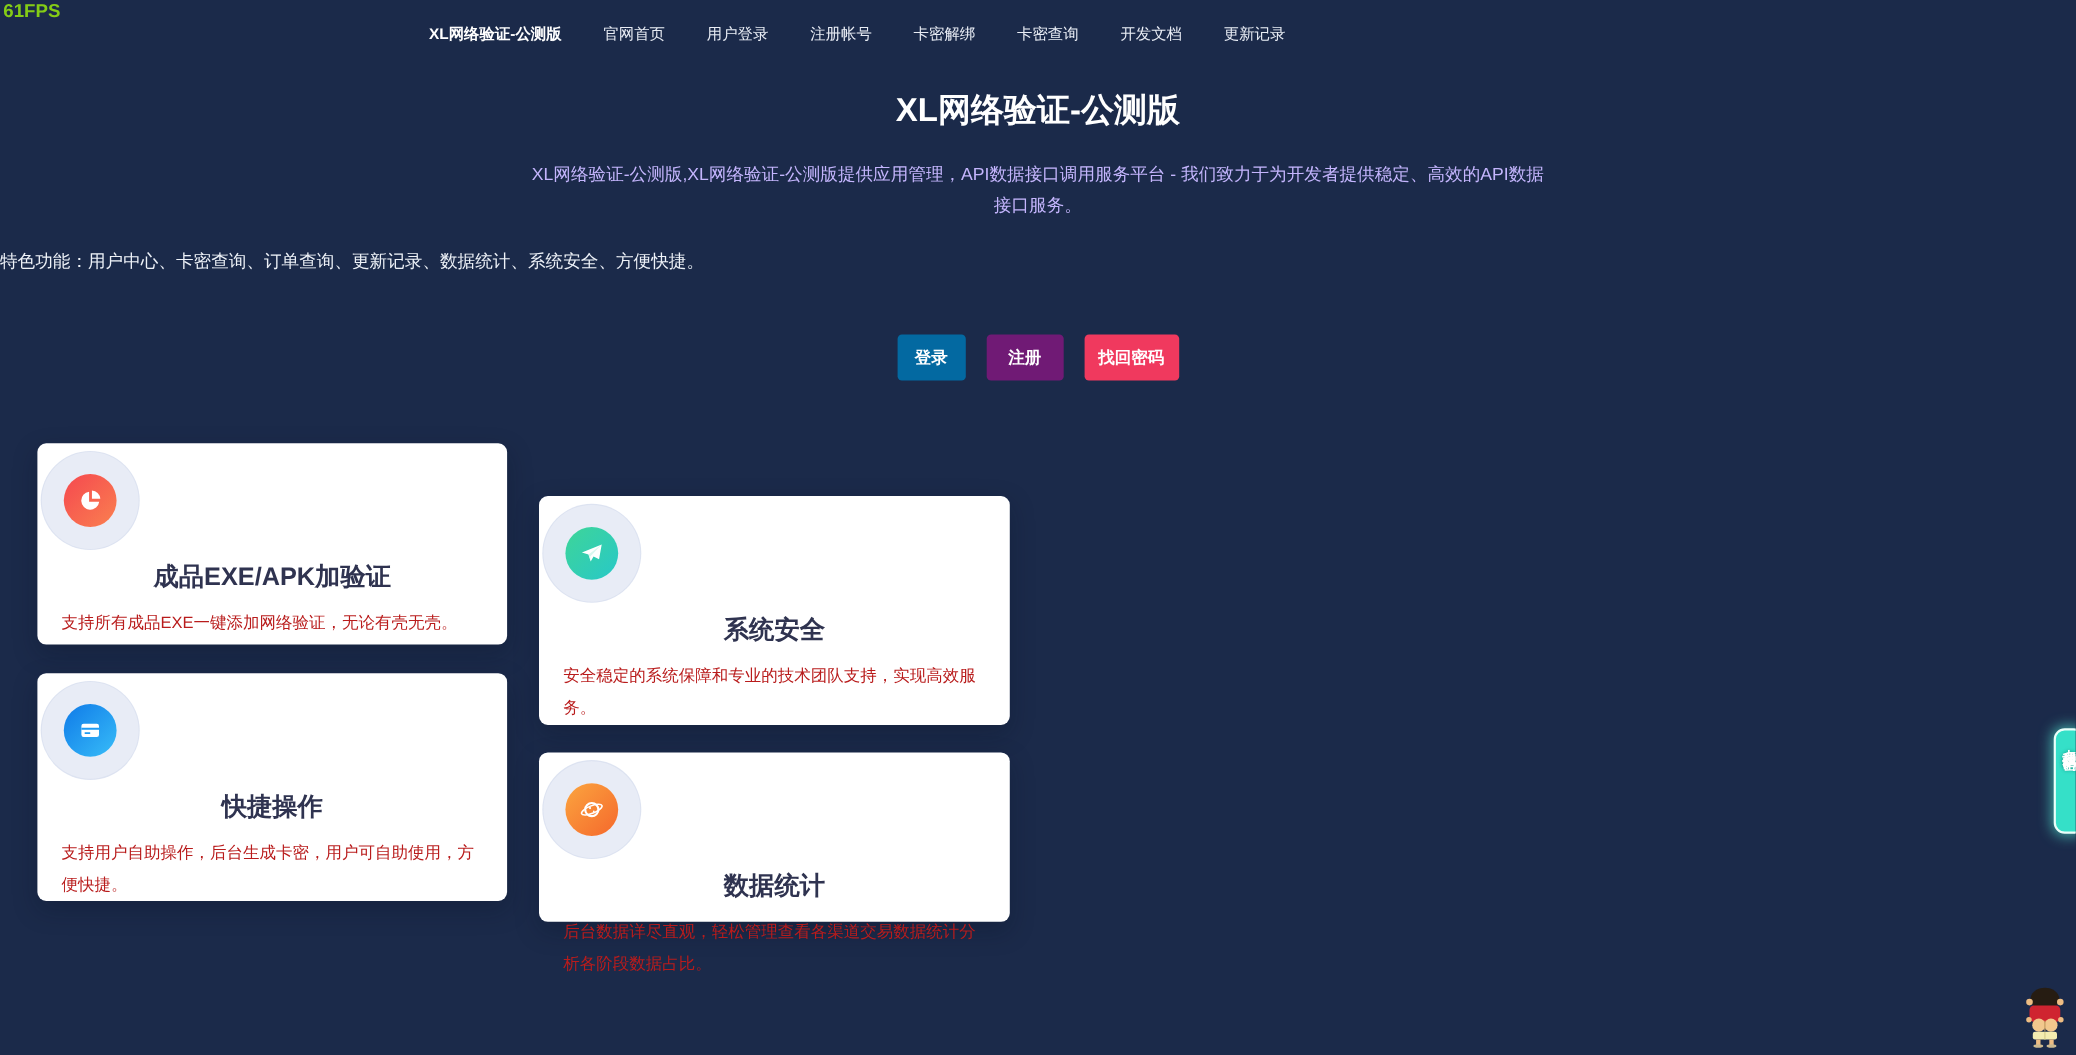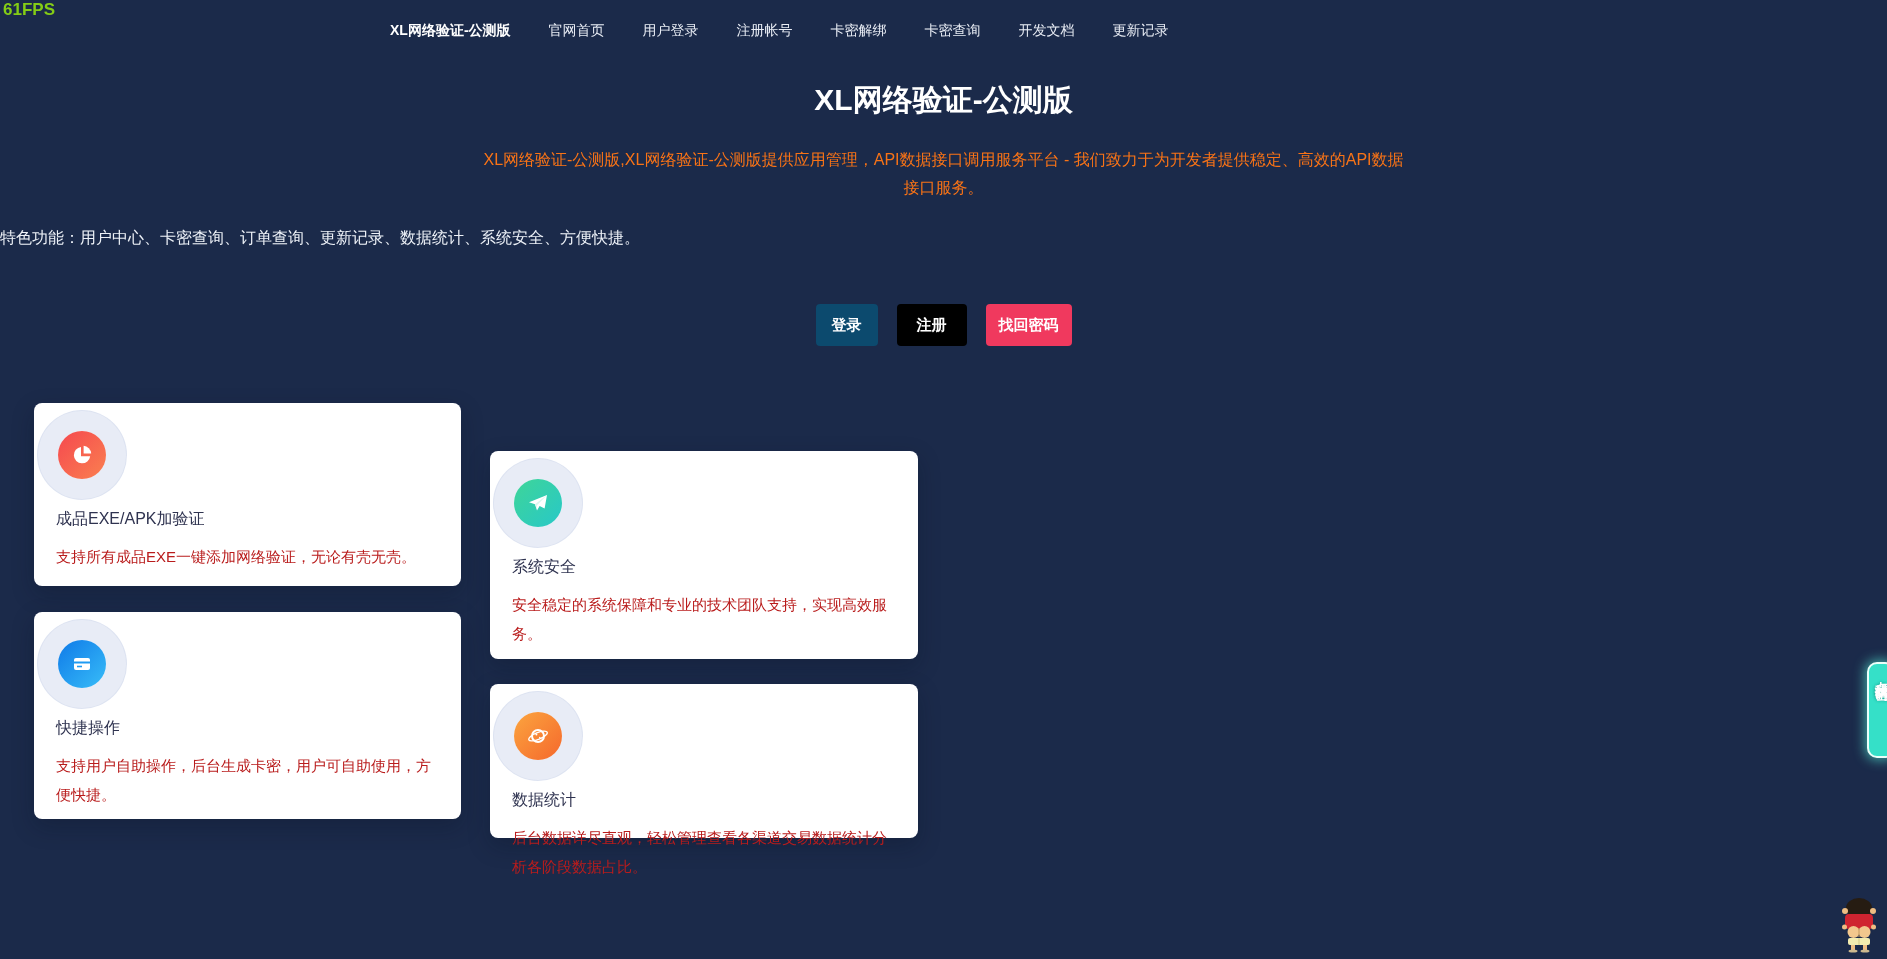--- a/index.html
+++ b/index.html
@@ -14,48 +14,48 @@
   
   .fps { position:absolute; top:0px; left:3px; font-size:17px; font-weight:bold; color:#84cc16; z-index:50; }
 
   
   .nav { position:absolute; top:22px; left:390px; display:flex; align-items:center; gap:38px; white-space:nowrap; }
   .nav .brand { font-size:14px; font-weight:bold; color:#ffffff; cursor:pointer; }
   .nav .nav-link { font-size:14px; color:#e9edf5; cursor:pointer; }
 
   
   .hero-title { position:absolute; top:80px; left:0; width:100%; margin:0; text-align:center; font-size:30px; font-weight:bold; color:#ffffff; }
-  .hero-desc { position:absolute; top:146px; left:50%; transform:translateX(-50%); width:935px; margin:0; text-align:center; font-size:16px; line-height:28px; color:#f97316; }
+  .hero-desc { position:absolute; top:146px; left:50%; transform:translateX(-50%); width:935px; margin:0; text-align:center; font-size:16px; line-height:28px; color:#c4b5fd; }
   .hero-features { position:absolute; top:228px; left:0; width:100%; margin:0; text-align:left; font-size:16px; color:#eef2f8; }
 
   .btn-row { position:absolute; top:304px; left:0; width:100%; display:flex; justify-content:center; align-items:center; gap:19px; }
   .btn { height:42px; border:none; border-radius:4px; color:#fff; font-size:15px; font-weight:bold; cursor:pointer; font-family:inherit; }
-  .btn.login    { background:#0c4a6e; padding:0 16px; }
-  .btn.register { background:#000000; padding:0 20px; }
+  .btn.login    { background:#0369a1; padding:0 16px; }
+  .btn.register { background:#701a75; padding:0 20px; }
   .btn.recover  { background:#f0395e; padding:0 13px; }
 
   
   .card { position:absolute; background:#ffffff; border-radius:8px; padding:24px 22px; box-shadow:0 8px 22px rgba(8,14,30,0.25); }
   #card-1 { left:34px;  top:403px; width:427px; height:183px; }
   #card-2 { left:34px;  top:612px; width:427px; height:207px; }
   #card-3 { left:490px; top:451px; width:428px; height:208px; }
   #card-4 { left:490px; top:684px; width:428px; height:154px; }
 
   .icon-wrap {
     width:48px; height:48px; border-radius:50%;
     display:flex; align-items:center; justify-content:center;
     margin:4px 0 0 2px;
     box-shadow:0 0 0 20px rgba(238,241,249,0.65), 0 0 0 21px rgba(213,220,237,0.8);
   }
   .grad-red   { background:linear-gradient(135deg,#f5484f,#fa8050); }
   .grad-blue  { background:linear-gradient(135deg,#0f7ae8,#38bdf8); }
   .grad-green { background:linear-gradient(135deg,#3ed598,#28c8c8); }
   .grad-orange{ background:linear-gradient(135deg,#fba53f,#f5682c); }
 
-  .card-title { margin-top:30px; font-size:16px; font-weight:normal; color:#2f3350; }
+  .card-title { margin-top:30px; font-size:23px; font-weight:bold; color:#2f3350;text-align:center; }
   .card-text  { margin-top:12px; font-size:15px; line-height:29px; color:#b91c1c; }
 
   
   .side-badge {
     position:absolute; right:-8px; top:662px;
     width:28px; height:96px;
     background:#35e0c8;
     border:2px solid #eafffa;
     border-radius:10px;
     box-shadow:0 0 12px 2px rgba(84,236,212,0.65);

